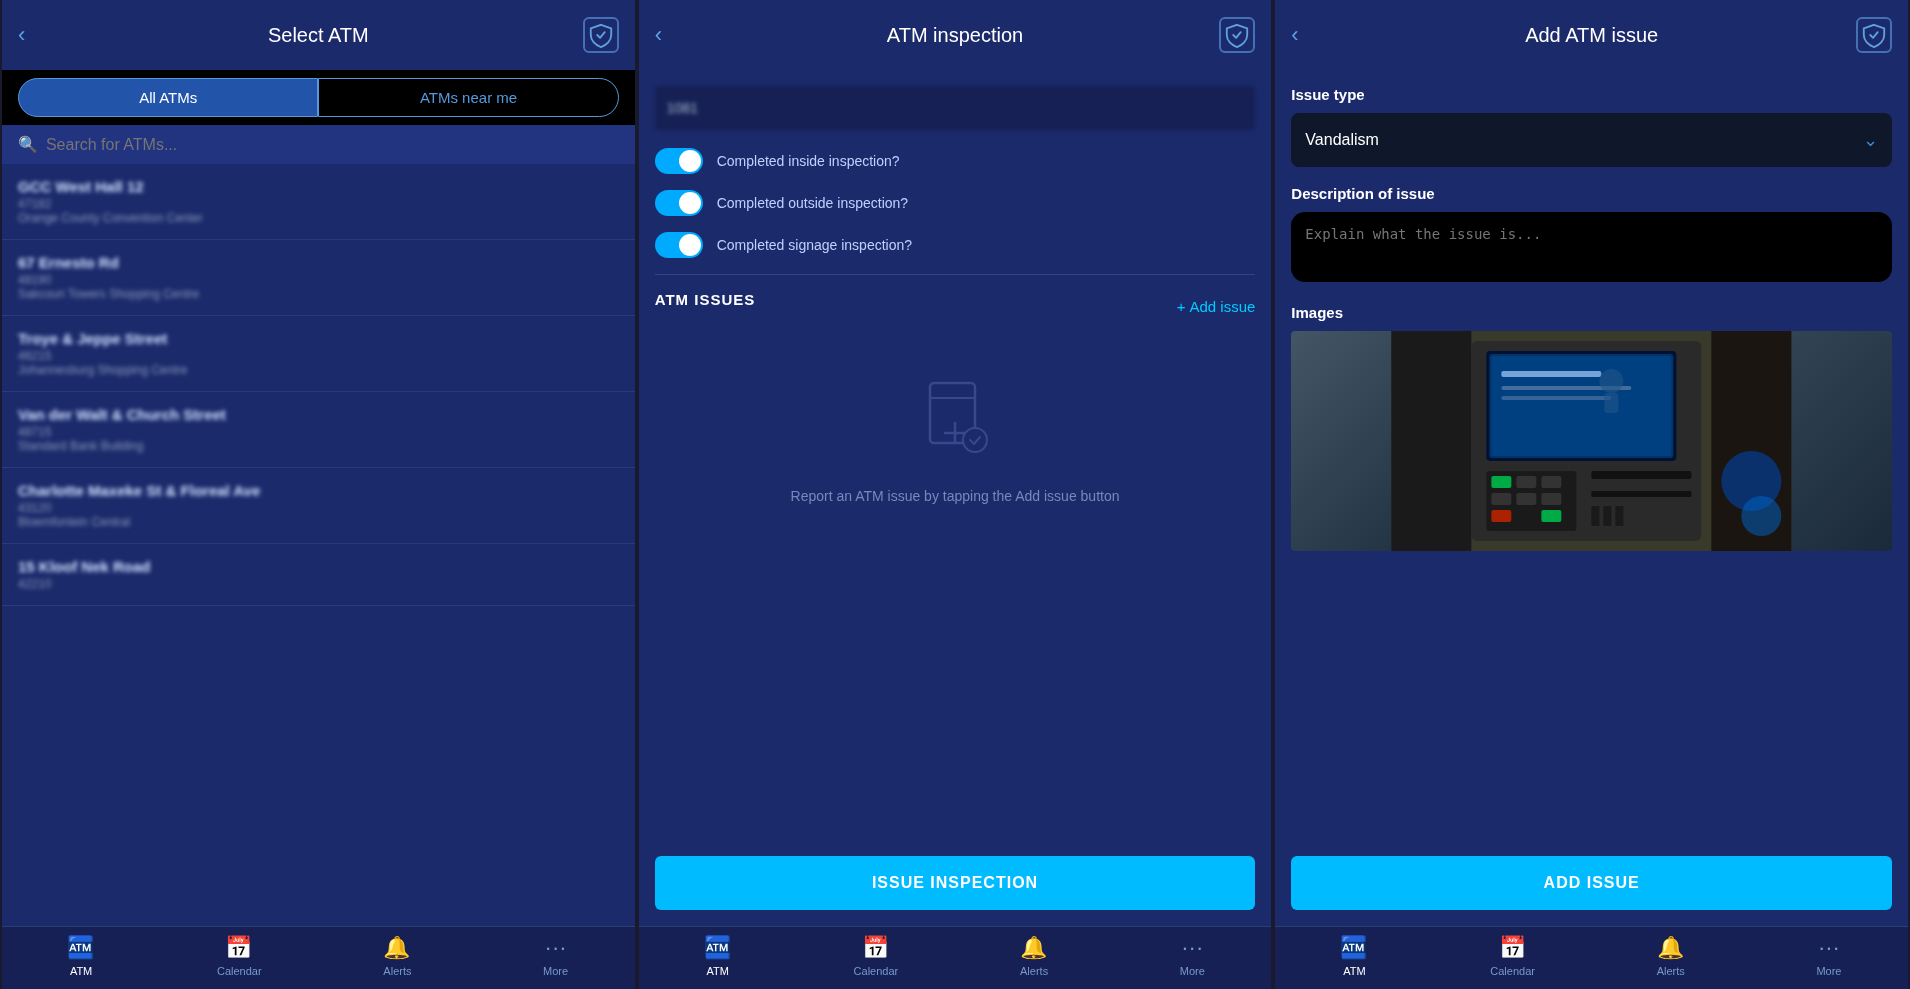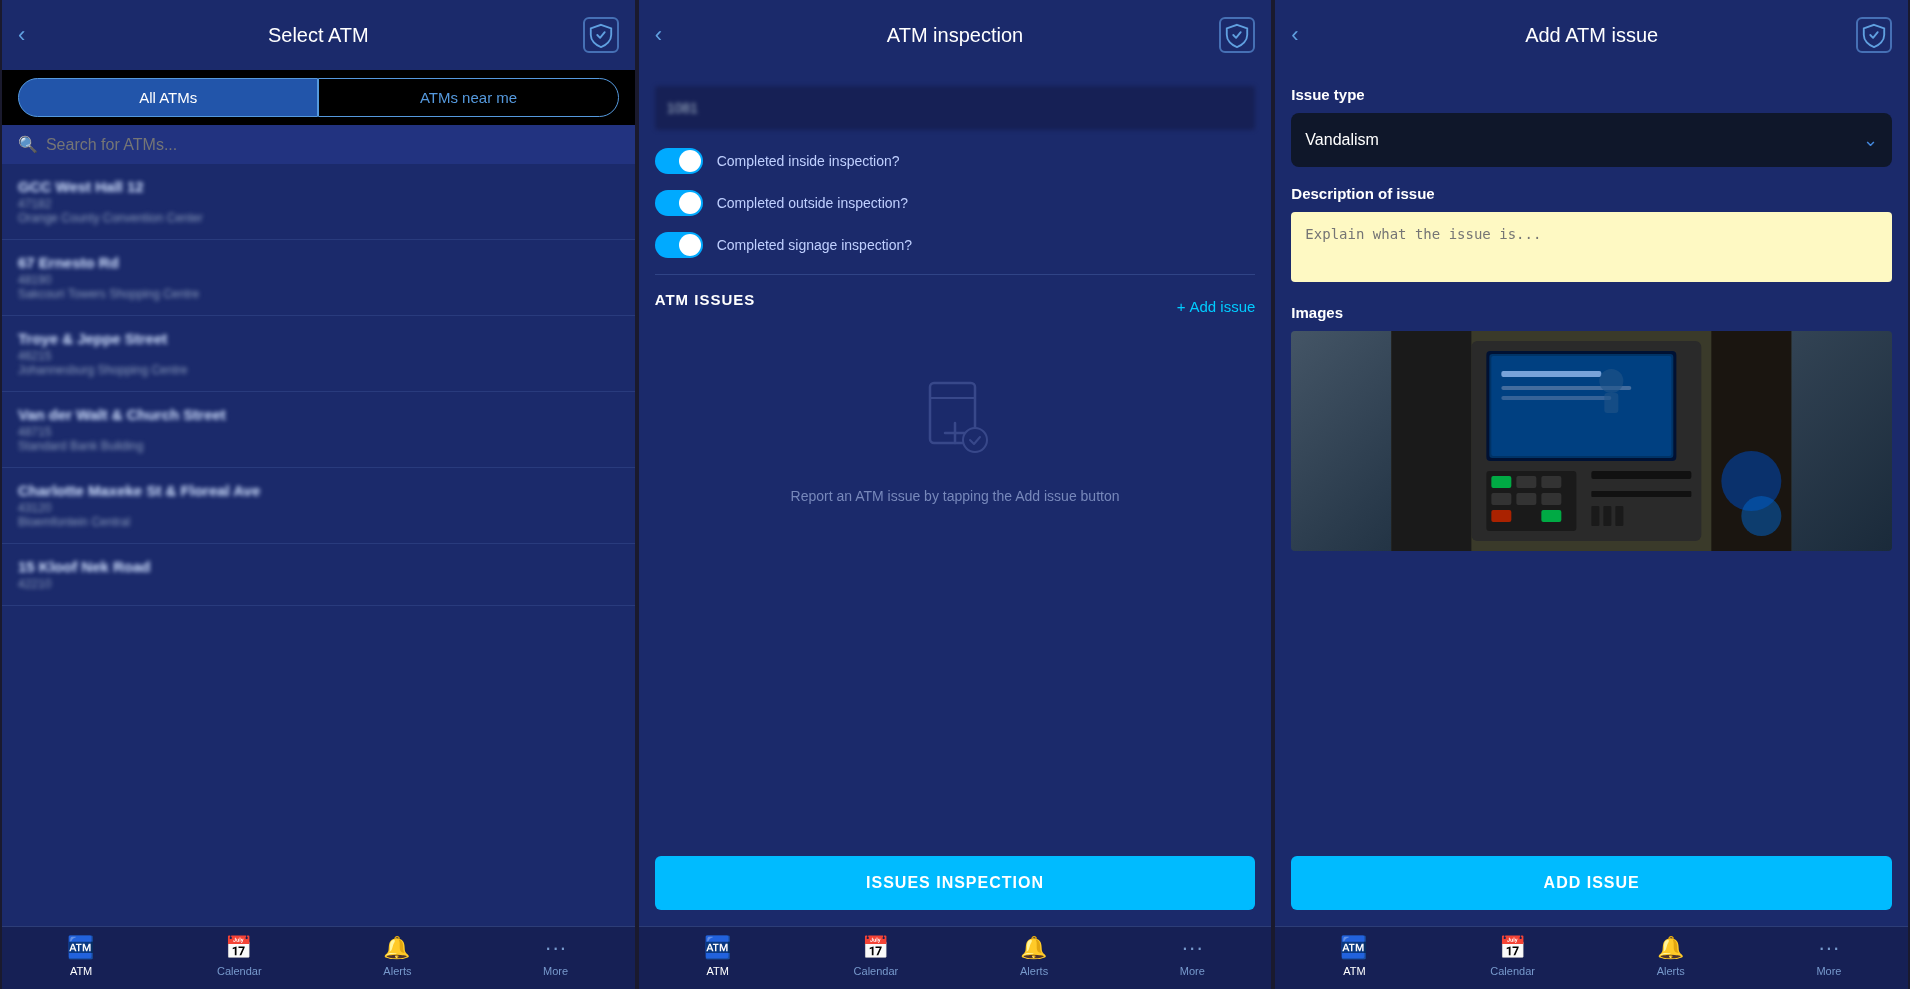--- a/index.html
+++ b/index.html
@@ -286,23 +286,23 @@
       color: #4488dd;
       font-size: 18px;
     }
     .issue-description-label {
       color: #ffffff;
       font-size: 15px;
       font-weight: 600;
       margin-bottom: 10px;
     }
     .issue-description-input {
-      background: #fef9c3;
+      background: #000000;
       border: none;
-      border-radius: 4px;
+      border-radius: 14px;
       padding: 14px;
       color: #6688aa;
       font-size: 14px;
       width: 100%;
       min-height: 70px;
       margin-bottom: 18px;
       resize: none;
     }
     .images-label {
       color: #ffffff;
@@ -503,21 +503,21 @@
           <path d="M35 45 L35 65 M25 55 L45 55" stroke="#5566aa" stroke-width="2.5" stroke-linecap="round"></path>
           <circle cx="55" cy="62" r="12" fill="#1b2a6b" stroke="#5566aa" stroke-width="2"></circle>
           <path d="M50 62 L54 66 L60 59" stroke="#5566aa" stroke-width="2" stroke-linecap="round" stroke-linejoin="round"></path>
         </svg>
       </div>
       <div class="empty-issues-text">Report an ATM issue by
 tapping the Add issue button</div>
     </div>
   </div>
 
-  <button class="submit-btn">ISSUES INSPECTION</button>
+  <button class="submit-btn">ISSUE INSPECTION</button>
 
   <div class="bottom-nav">
     <div class="nav-item active">
       <span class="nav-icon">🏧</span>
       <span class="nav-label">ATM</span>
     </div>
     <div class="nav-item">
       <span class="nav-icon">📅</span>
       <span class="nav-label">Calendar</span>
     </div>

